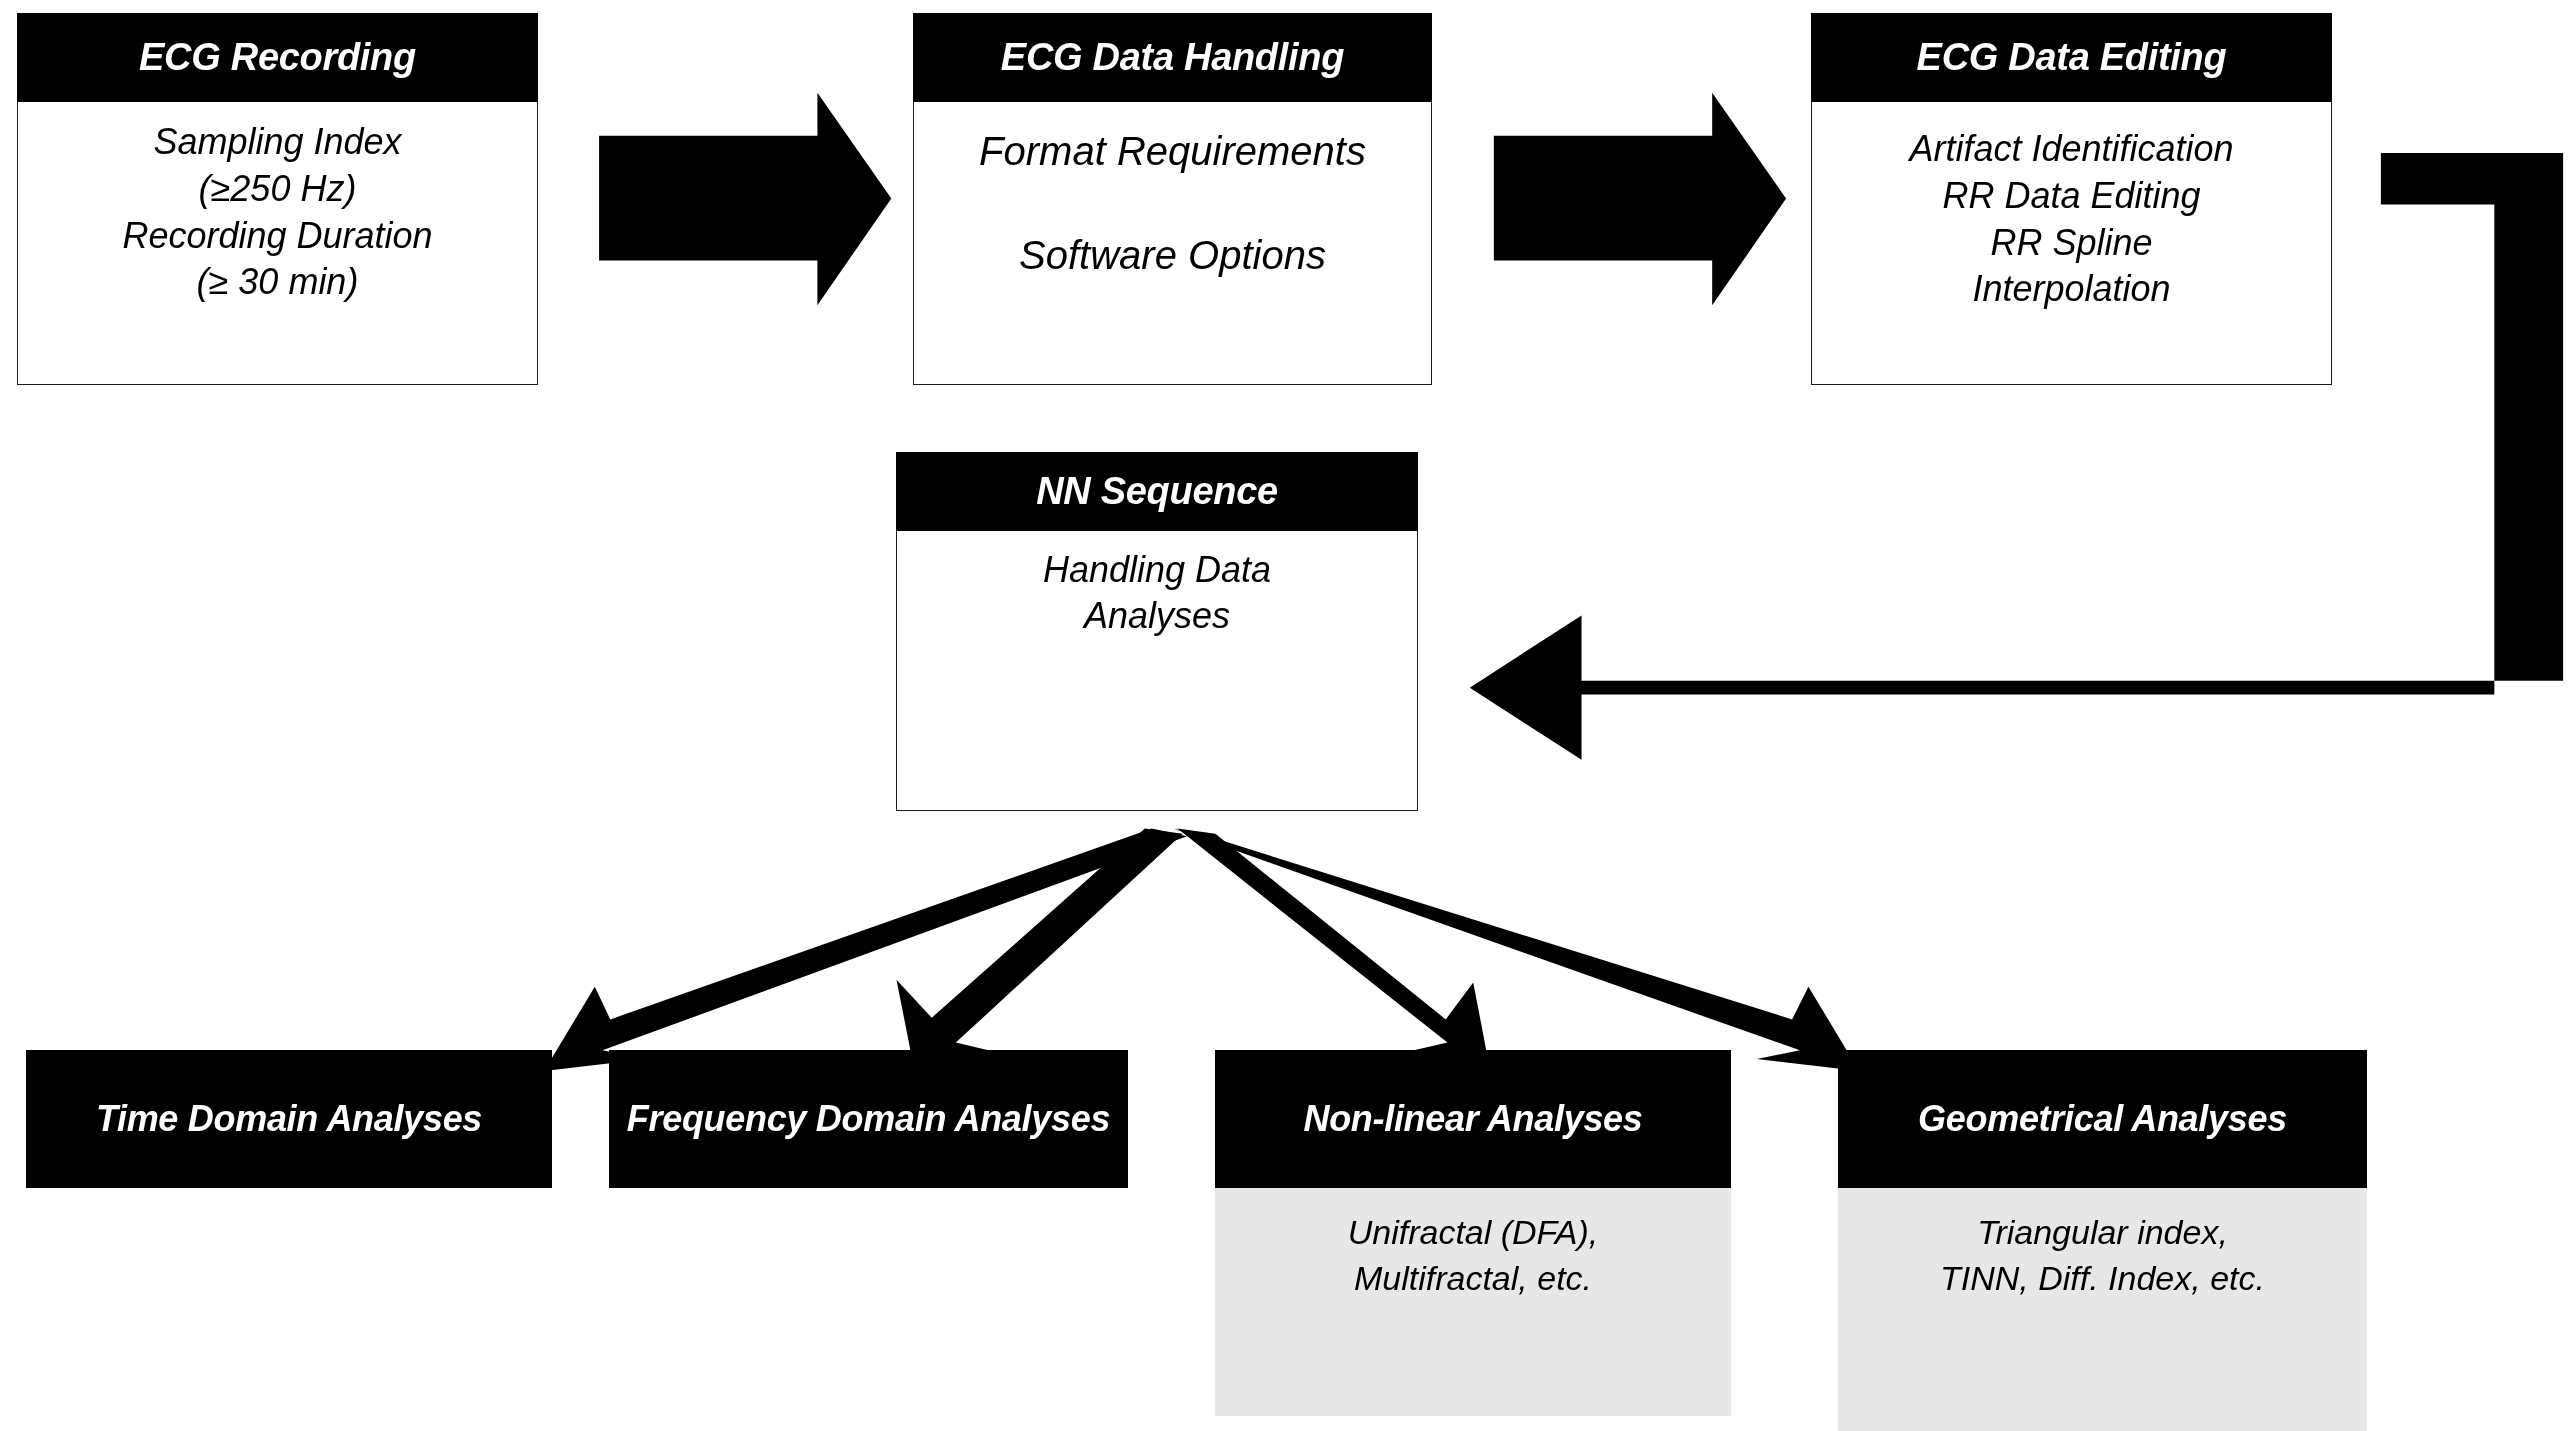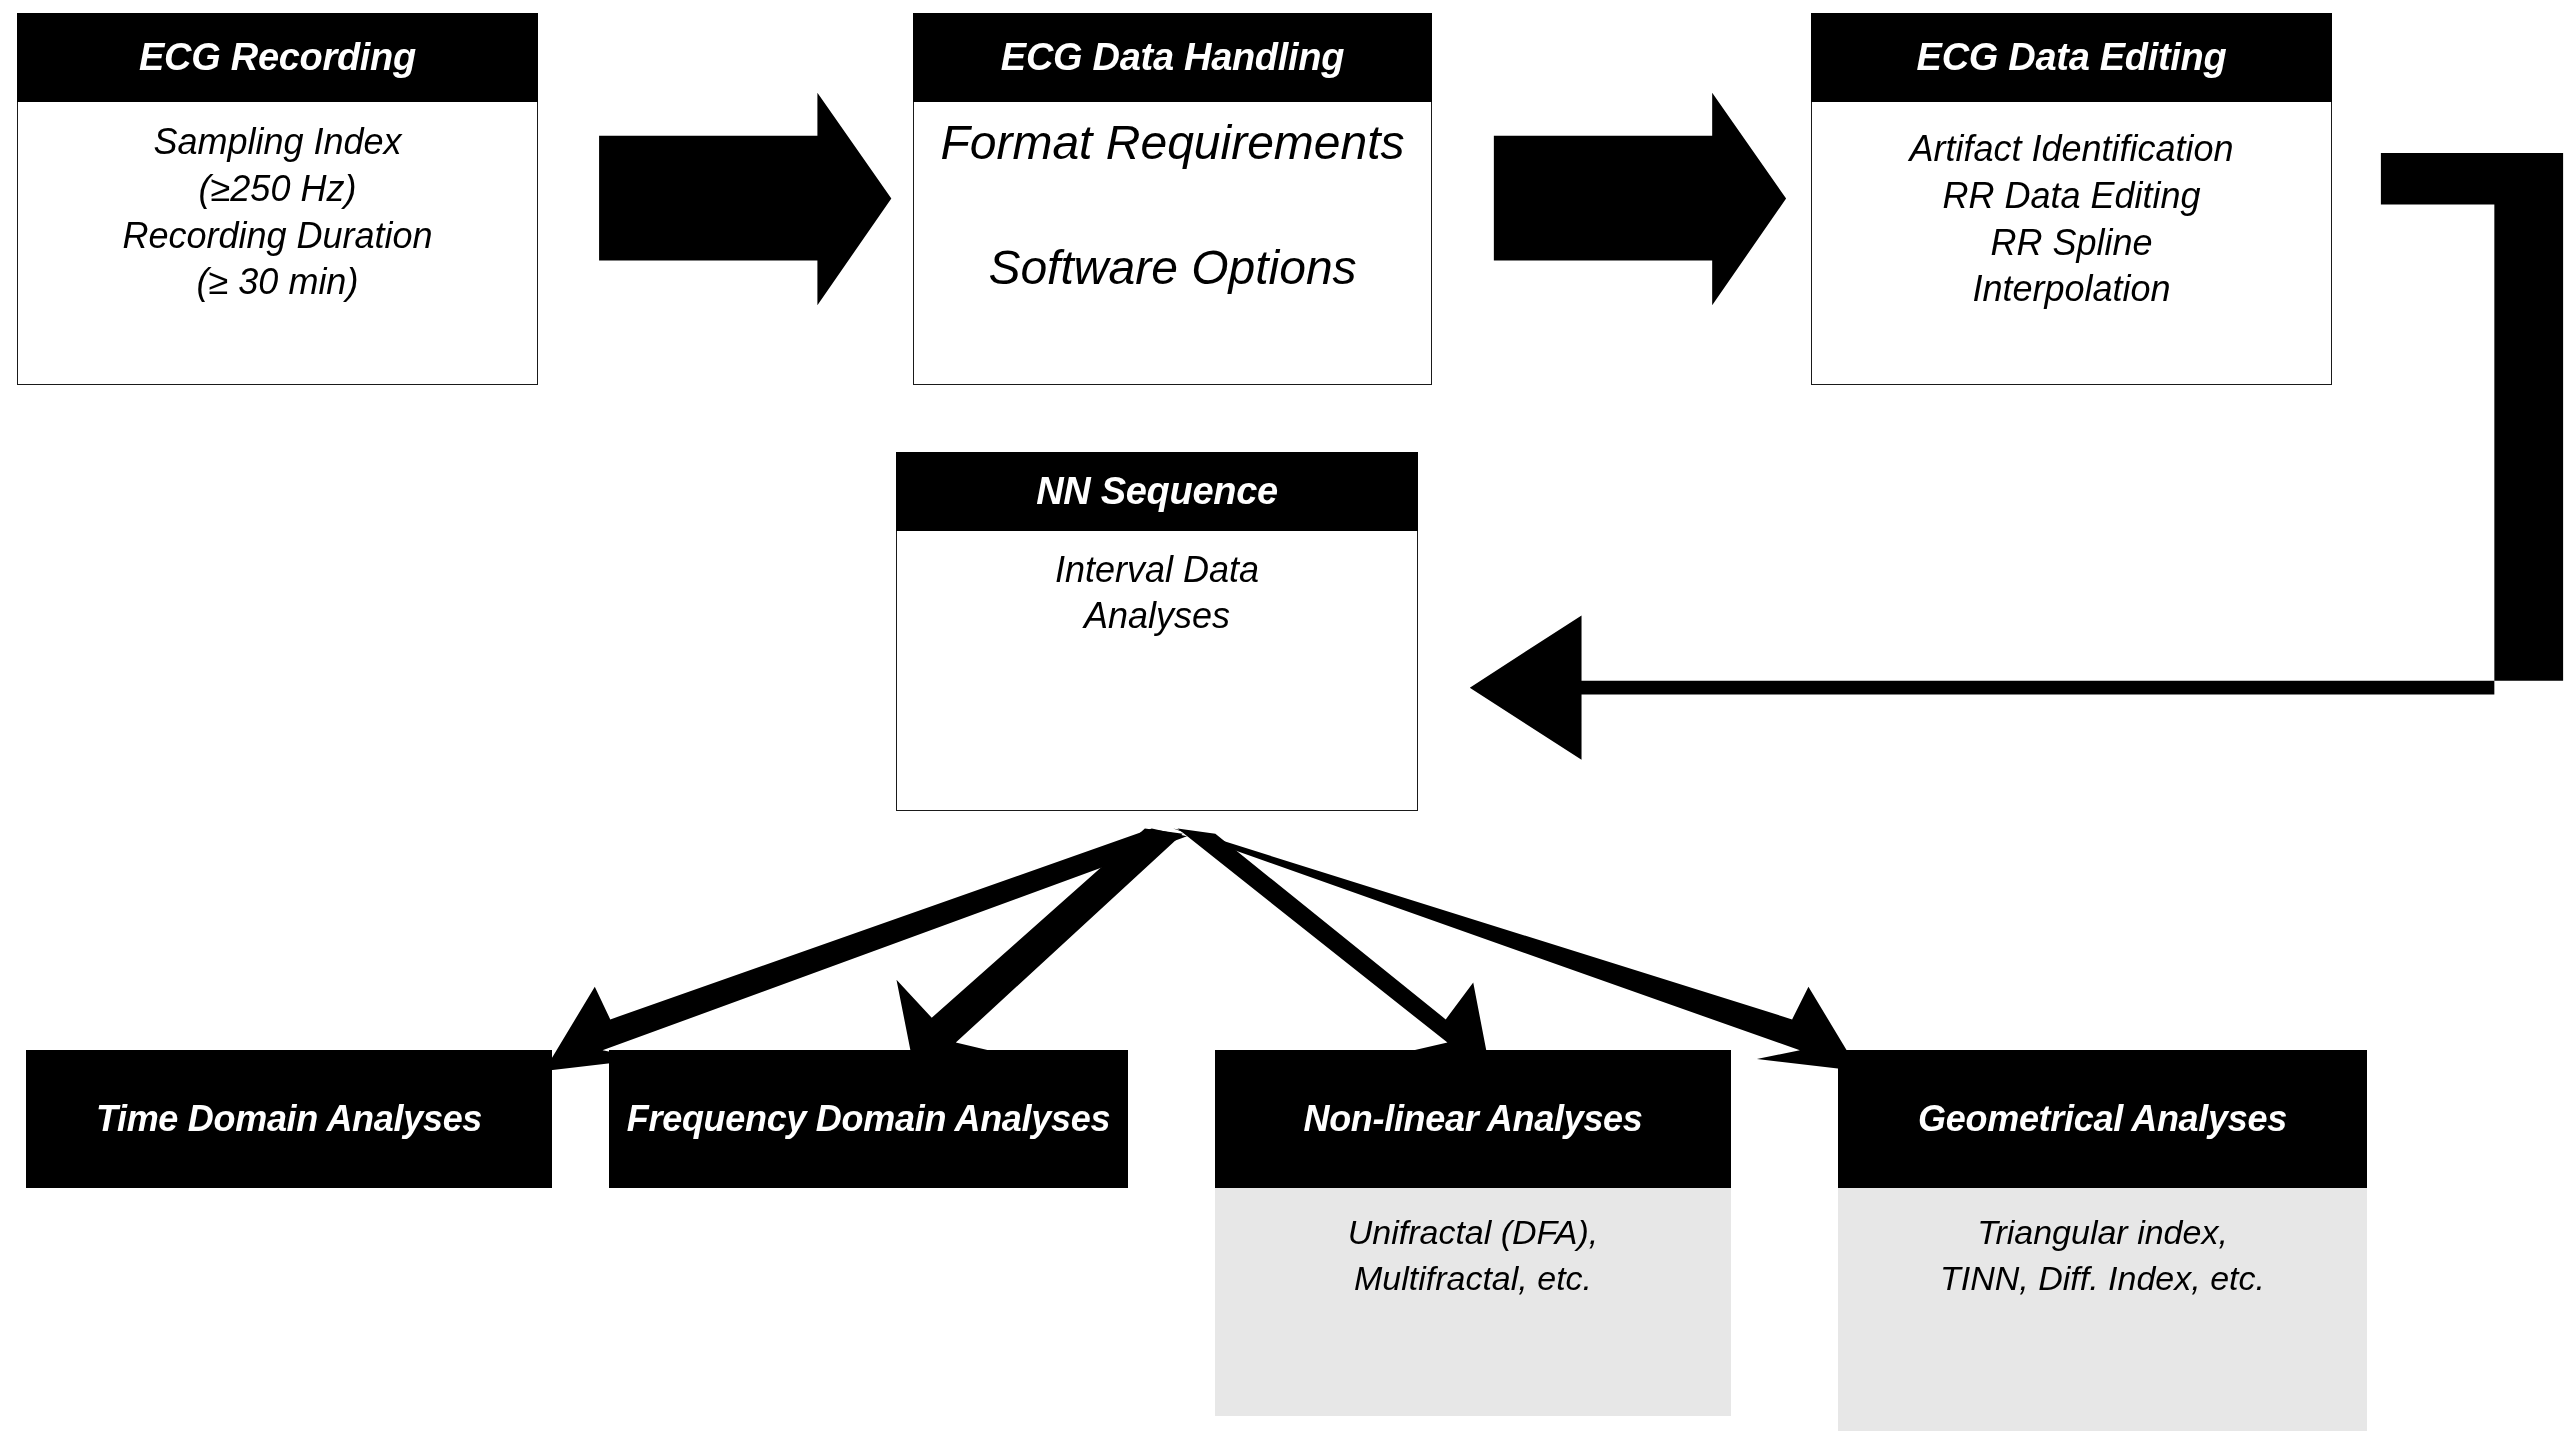--- a/index.html
+++ b/index.html
@@ -67,21 +67,21 @@
     width: 100%;
   }
 
   
   #box-ecg-recording   { left: 17px;   top: 13px;  width: 521px;  height: 372px; }
   #box-ecg-recording   .node-header { height: 89px; font-size: 38px; }
   #box-ecg-recording   .node-body   { font-size: 36px; padding-top: 17px; }
 
   #box-ecg-data-handling { left: 913px; top: 13px; width: 519px; height: 372px; }
   #box-ecg-data-handling .node-header { height: 89px; font-size: 38px; }
-  #box-ecg-data-handling .node-body   { font-size: 48px; padding-top: 10px; }
+  #box-ecg-data-handling .node-body   { font-size: 40px; padding-top: 23px; }
 
   #box-ecg-data-editing { left: 1811px; top: 13px; width: 521px; height: 372px; }
   #box-ecg-data-editing .node-header { height: 89px; font-size: 38px; }
   #box-ecg-data-editing .node-body   { font-size: 36px; padding-top: 24px; }
 
   #box-nn-sequence { left: 896px; top: 452px; width: 522px; height: 359px; }
   #box-nn-sequence .node-header { height: 79px; font-size: 38px; }
   #box-nn-sequence .node-body   { font-size: 36px; padding-top: 15.5px; }
 
   .leaf { }
@@ -149,21 +149,21 @@
       <span class="line">Artifact Identification</span>
       <span class="line">RR Data Editing</span>
       <span class="line">RR Spline</span>
       <span class="line">Interpolation</span>
     </div>
   </div>
 
   <div class="node" id="box-nn-sequence">
     <div class="node-header">NN Sequence</div>
     <div class="node-body">
-      <span class="line">Interval Data</span>
+      <span class="line">Handling Data</span>
       <span class="line">Analyses</span>
     </div>
   </div>
 
   <div class="node leaf" id="box-time-domain">
     <div class="node-header">
       <span>
         <span class="line">Time Domain</span>
         <span class="line">Analyses</span>
       </span>

